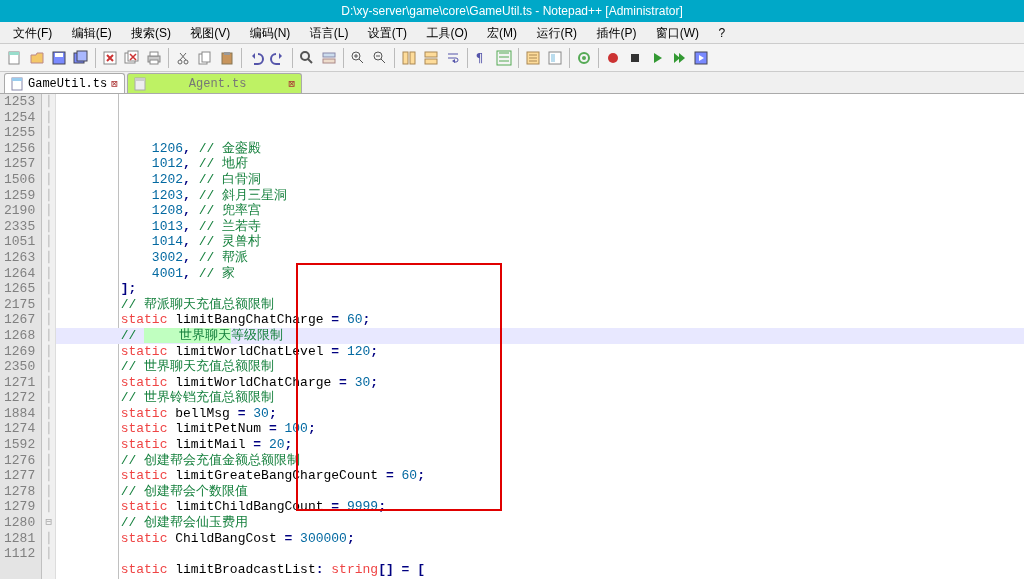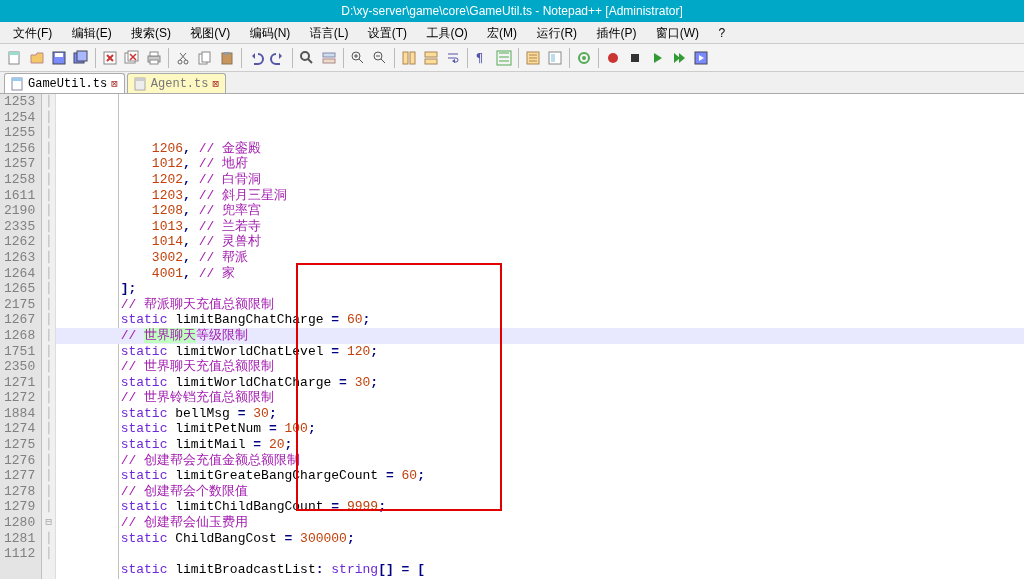--- a/index.html
+++ b/index.html
@@ -70,21 +70,21 @@
   border-bottom: none;
   border-radius: 3px 3px 0 0;
   padding: 2px 6px;
   margin-right: 2px;
   font-family: "Courier New", monospace;
   font-size: 12px;
   cursor: pointer;
   height: 20px;
 }
 .tab.active { background: #fff; }
-.tab.inactive { background: #fef9c3; color:#777;}
+.tab.inactive { background: #bef264; color:#777;gap:38px;}
 .tab-ico { width:14px;height:14px;margin-right:3px; }
 .tab-close { margin-left:4px; font-size:11px; color:#a33; cursor:pointer; }
 .editor-area {
   position: relative;
   height: 507px;
   display: flex;
   background: #fff;
   overflow: hidden;
 }
 .gutter {
@@ -108,27 +108,27 @@
 }
 .code {
   font-family: "Courier New", monospace;
   font-size: 13px;
   line-height: 15.6px;
   white-space: pre;
   flex: 1;
   position: relative;
 }
 .code-line { height: 15.6px; padding-left: 2px; position:relative;}
-.kw { color: #6d28d9; }
+.kw { color: #ef4444; }
 .id { color: #000; }
-.num { color: #c2410c; }
+.num { color: #0369a1; }
 .op { color: #000080; font-weight: bold; }
-.comment { color: #a21caf; }
+.comment { color: #15803d; }
 .hi-line { background: #e8e8ff; }
-.sel { background: #c0ffc0; }
+.sel { background: #c0ffc0; padding-left: 35px; }
 .red-box {
   position: absolute;
   border: 2px solid #e00000;
   pointer-events: none;
 }
 .vr {
   position:absolute;
   top:0;bottom:0;
   width:1px;
   background:#c0c0c0;
@@ -362,38 +362,38 @@
   </div>
 </div>
 
 <div class="editor-area">
   <div class="gutter" id="gutter">
       <div>1253</div>
       <div>1254</div>
       <div>1255</div>
       <div>1256</div>
       <div>1257</div>
-      <div>1258</div>
-      <div>1611</div>
+      <div>1506</div>
+      <div>1259</div>
       <div>2190</div>
       <div>2335</div>
-      <div>1262</div>
+      <div>1051</div>
       <div>1263</div>
       <div>1264</div>
       <div>1265</div>
       <div>2175</div>
       <div>1267</div>
       <div>1268</div>
-      <div>1751</div>
+      <div>1269</div>
       <div>2350</div>
       <div>1271</div>
       <div>1272</div>
       <div>1884</div>
       <div>1274</div>
-      <div>1275</div>
+      <div>1592</div>
       <div>1276</div>
       <div>1277</div>
       <div>1278</div>
       <div>1279</div>
       <div>1280</div>
       <div>1281</div>
       <div>1112</div>
     </div>
   <div class="fold-margin" id="foldmargin">
       <div style="text-align: center; color: rgb(170, 170, 170);">│</div>

